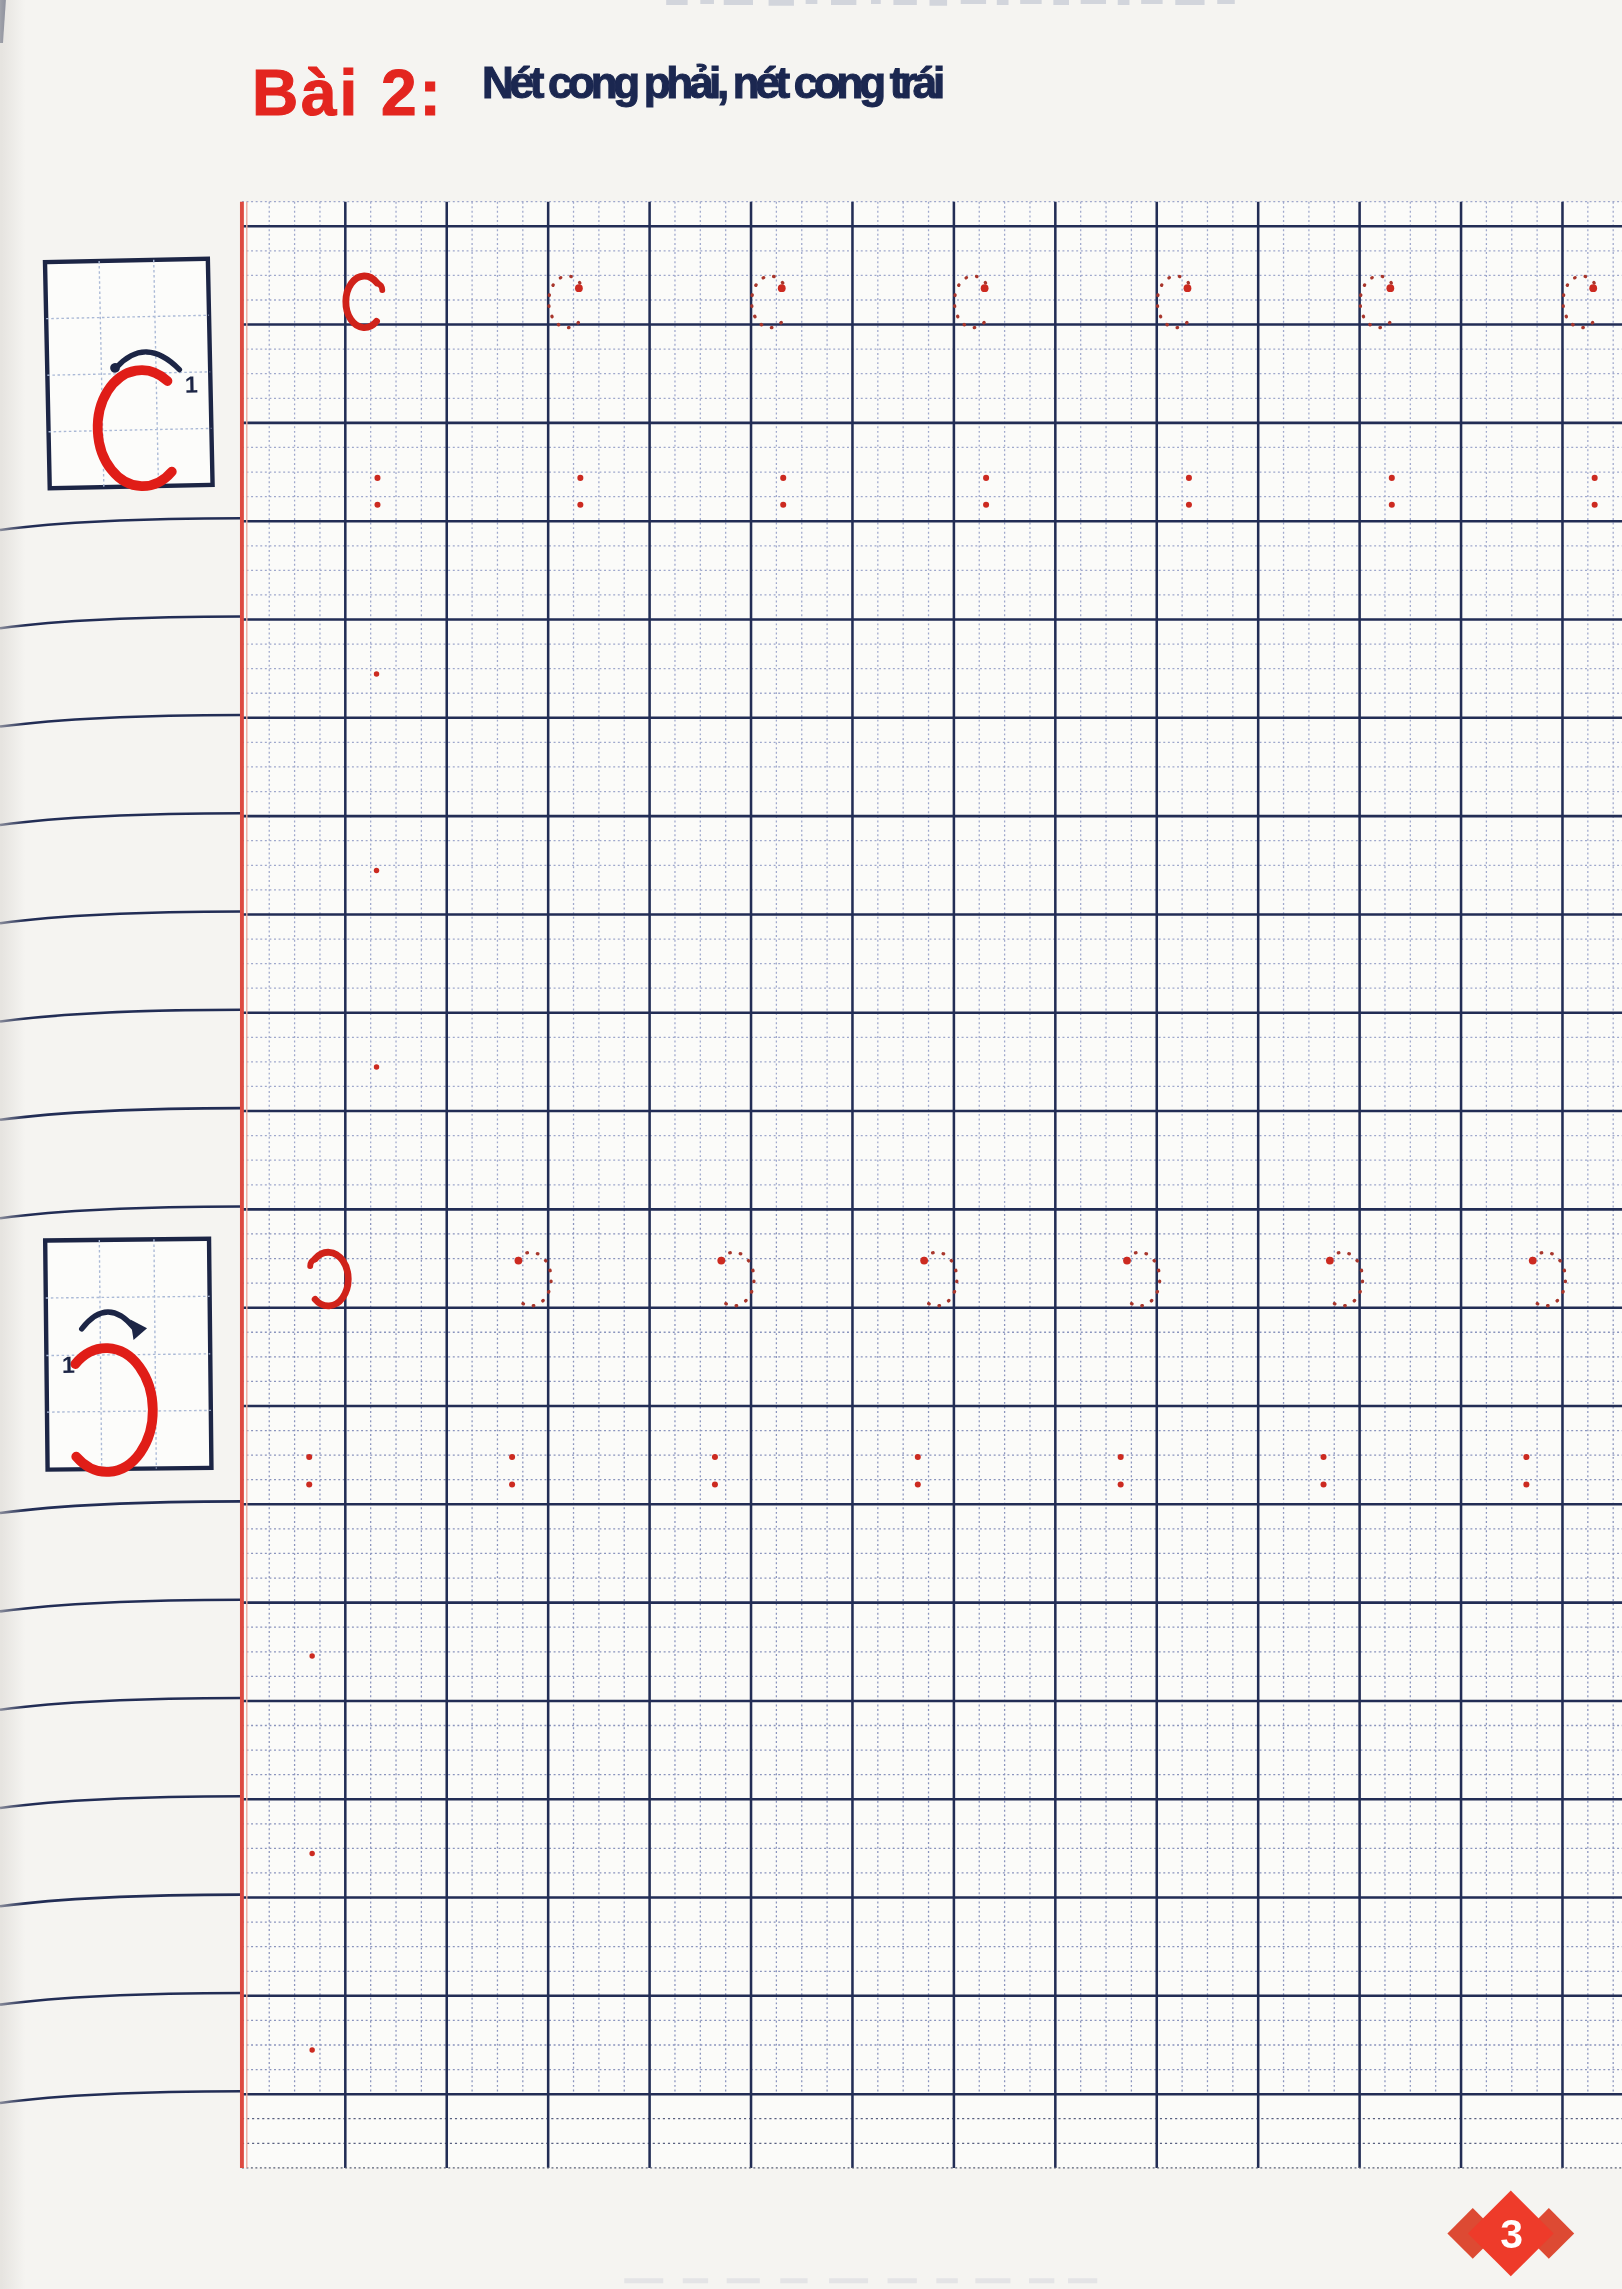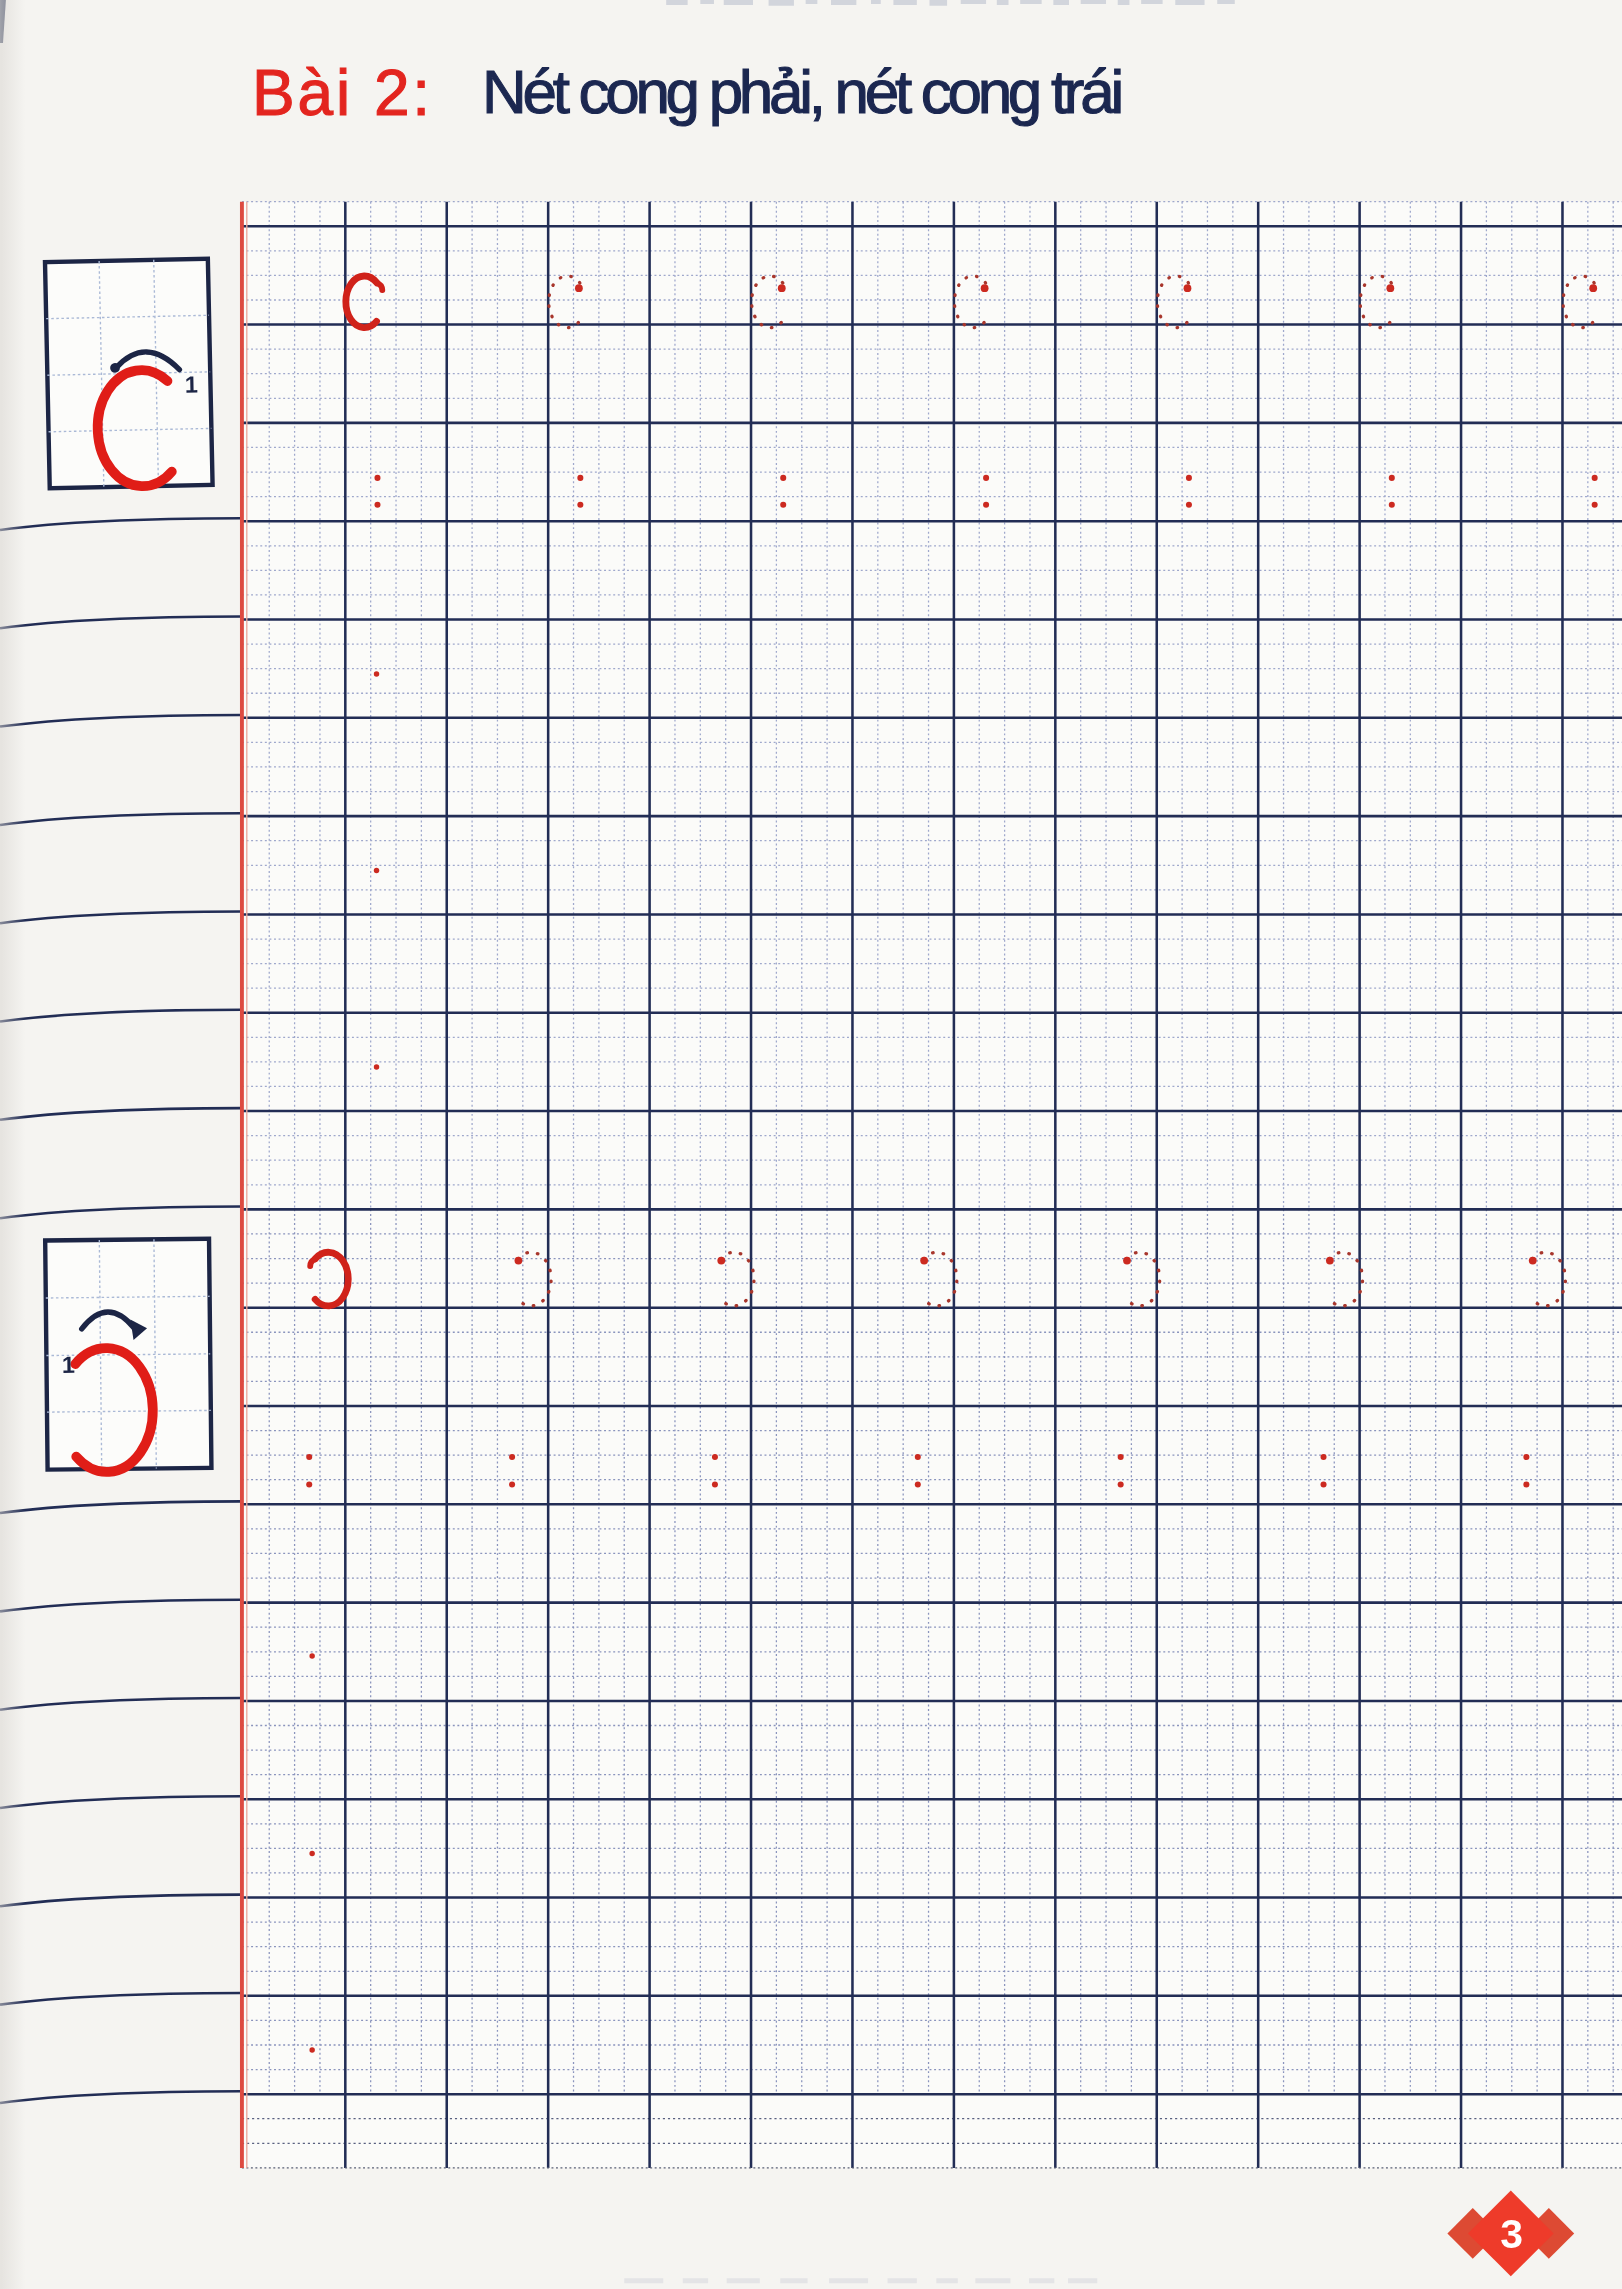--- a/index.html
+++ b/index.html
@@ -1,14 +1,14 @@
 <!DOCTYPE html>
 <html><head><meta charset="utf-8"><style>
 html,body{margin:0;padding:0;width:1623px;height:2290px;background:#f4f3f0;overflow:hidden;}
-.t{position:absolute;font-family:"Liberation Sans",sans-serif;font-weight:normal;white-space:pre;}
+.t{position:absolute;font-family:"Liberation Sans",sans-serif;font-weight:bold;white-space:pre;}
 </style></head><body>
 <svg width="1623" height="2290" viewBox="0 0 1664 2348" style="position:absolute;left:0;top:0">
 <rect x="0" y="0" width="1664" height="2348" fill="#f5f4f1"></rect>
 <rect x="248.0" y="206.8" width="1416.0" height="2015.9999999999998" fill="#fbfbf9"></rect>
 <path d="M248 531.4 C 170 531.4 75 533.4 0 543.4 M248 632.2 C 170 632.2 75 634.2 0 644.2 M248 733.0 C 170 733.0 75 735.0 0 745.0 M248 833.8 C 170 833.8 75 835.8 0 845.8 M248 934.6 C 170 934.6 75 936.6 0 946.6 M248 1035.4 C 170 1035.4 75 1037.4 0 1047.4 M248 1136.2 C 170 1136.2 75 1138.2 0 1148.2 M248 1237.0 C 170 1237.0 75 1239.0 0 1249.0 M248 1539.4 C 170 1539.4 75 1541.4 0 1551.4 M248 1640.2 C 170 1640.2 75 1642.2 0 1652.2 M248 1741.0 C 170 1741.0 75 1743.0 0 1753.0 M248 1841.8 C 170 1841.8 75 1843.8 0 1853.8 M248 1942.6 C 170 1942.6 75 1944.6 0 1954.6 M248 2043.4 C 170 2043.4 75 2045.4 0 2055.4 M248 2144.2 C 170 2144.2 75 2146.2 0 2156.2" fill="none" stroke="#222d55" stroke-width="2.6"></path>
 <path d="M276 206.8 V1240 M302 206.8 V1240 M328 206.8 V1240 M380 206.8 V1240 M406 206.8 V1240 M432 206.8 V1240 M484 206.8 V1240 M510 206.8 V1240 M536 206.8 V1240 M588 206.8 V1240 M614 206.8 V1240 M640 206.8 V1240 M692 206.8 V1240 M718 206.8 V1240 M744 206.8 V1240 M796 206.8 V1240 M822 206.8 V1240 M848 206.8 V1240 M900 206.8 V1240 M926 206.8 V1240 M952 206.8 V1240 M1004 206.8 V1240 M1030 206.8 V1240 M1056 206.8 V1240 M1108 206.8 V1240 M1134 206.8 V1240 M1160 206.8 V1240 M1212 206.8 V1240 M1238 206.8 V1240 M1264 206.8 V1240 M1316 206.8 V1240 M1342 206.8 V1240 M1368 206.8 V1240 M1420 206.8 V1240 M1446 206.8 V1240 M1472 206.8 V1240 M1524 206.8 V1240 M1550 206.8 V1240 M1576 206.8 V1240 M1628 206.8 V1240 M1654 206.8 V1240" fill="none" stroke="#9fa8cc" stroke-width="1.3" stroke-dasharray="2 2.7"></path>
 <path d="M276 1240 V2147.2 M302 1240 V2147.2 M328 1240 V2147.2 M380 1240 V2147.2 M406 1240 V2147.2 M432 1240 V2147.2 M484 1240 V2147.2 M510 1240 V2147.2 M536 1240 V2147.2 M588 1240 V2147.2 M614 1240 V2147.2 M640 1240 V2147.2 M692 1240 V2147.2 M718 1240 V2147.2 M744 1240 V2147.2 M796 1240 V2147.2 M822 1240 V2147.2 M848 1240 V2147.2 M900 1240 V2147.2 M926 1240 V2147.2 M952 1240 V2147.2 M1004 1240 V2147.2 M1030 1240 V2147.2 M1056 1240 V2147.2 M1108 1240 V2147.2 M1134 1240 V2147.2 M1160 1240 V2147.2 M1212 1240 V2147.2 M1238 1240 V2147.2 M1264 1240 V2147.2 M1316 1240 V2147.2 M1342 1240 V2147.2 M1368 1240 V2147.2 M1420 1240 V2147.2 M1446 1240 V2147.2 M1472 1240 V2147.2 M1524 1240 V2147.2 M1550 1240 V2147.2 M1576 1240 V2147.2 M1628 1240 V2147.2 M1654 1240 V2147.2" fill="none" stroke="#8a94bd" stroke-width="1.3" stroke-dasharray="2 2.7"></path>
 <path d="M248 206.8 H1664 M248 257.2 H1664 M248 282.4 H1664 M248 307.6 H1664 M248 358.0 H1664 M248 383.2 H1664 M248 408.4 H1664 M248 458.8 H1664 M248 484.0 H1664 M248 509.2 H1664 M248 559.6 H1664 M248 584.8 H1664 M248 610.0 H1664 M248 660.4 H1664 M248 685.6 H1664 M248 710.8 H1664 M248 761.2 H1664 M248 786.4 H1664 M248 811.6 H1664 M248 862.0 H1664 M248 887.2 H1664 M248 912.4 H1664 M248 962.8 H1664 M248 988.0 H1664 M248 1013.2 H1664 M248 1063.6 H1664 M248 1088.8 H1664 M248 1114.0 H1664 M248 1164.4 H1664 M248 1189.6 H1664 M248 1214.8 H1664" fill="none" stroke="#9fa8cc" stroke-width="1.3" stroke-dasharray="2 2.7"></path>
 <path d="M248 1265.2 H1664 M248 1290.4 H1664 M248 1315.6 H1664 M248 1366.0 H1664 M248 1391.2 H1664 M248 1416.4 H1664 M248 1466.8 H1664 M248 1492.0 H1664 M248 1517.2 H1664 M248 1567.6 H1664 M248 1592.8 H1664 M248 1618.0 H1664 M248 1668.4 H1664 M248 1693.6 H1664 M248 1718.8 H1664 M248 1769.2 H1664 M248 1794.4 H1664 M248 1819.6 H1664 M248 1870.0 H1664 M248 1895.2 H1664 M248 1920.4 H1664 M248 1970.8 H1664 M248 1996.0 H1664 M248 2021.2 H1664 M248 2071.6 H1664 M248 2096.8 H1664 M248 2122.0 H1664" fill="none" stroke="#8a94bd" stroke-width="1.3" stroke-dasharray="2 2.7"></path>
 <path d="M248 2172.4 H1664 M248 2197.6 H1664" fill="none" stroke="#596080" stroke-width="1.3" stroke-dasharray="2.2 3"></path>
@@ -104,13 +104,13 @@
 <path d="M0 0 L6 0 L3 44 L0 44 Z" fill="#59617a"></path>
 <rect x="0" y="0" width="26" height="2348" fill="url(#eg)"></rect>
 <defs>
       <linearGradient id="eg" x1="0" y1="0" x2="1" y2="0">
         <stop offset="0" stop-color="#d8d5d0" stop-opacity="0.55"></stop>
         <stop offset="1" stop-color="#d8d5d0" stop-opacity="0"></stop>
       </linearGradient>
     </defs>
 </svg>
 <div class="t" id="t1" style="left:252px;top:61px;font-size:64px;color:#e3251f;line-height:1;letter-spacing:2.9px;-webkit-text-stroke:1.1px #e3251f">Bài 2:</div>
-<div class="t" id="t2" style="left:482px;top:61px;font-size:62px;color:#1b2750;line-height:1;letter-spacing:-4.3px;-webkit-text-stroke:1.1px #1b2750">Nét cong phải, nét cong trái</div>
+<div class="t" id="t2" style="left:482px;top:61px;font-size:44px;color:#1b2750;line-height:1;letter-spacing:-4.3px;-webkit-text-stroke:1.1px #1b2750">Nét cong phải, nét cong trái</div>
 
 </body></html>

